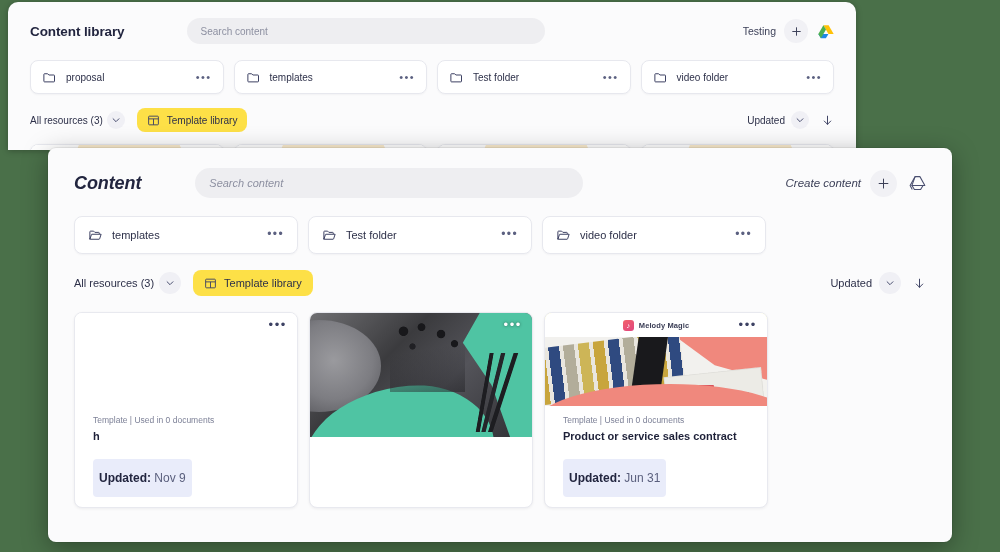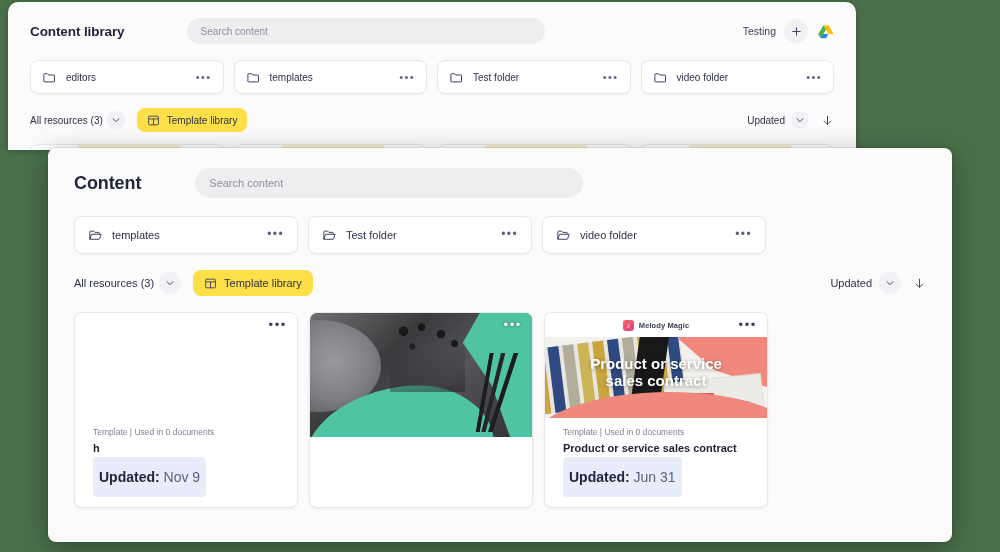--- a/index.html
+++ b/index.html
@@ -98,23 +98,23 @@
     color: #3d4263; letter-spacing: 1.6px; font-size: 13px; line-height: .6;
     z-index: 5;
   }
   .thumb.on-img .dots-abs { color: #fff; text-shadow: 0 0 3px rgba(0,0,0,.5); }
   .meta { padding: 8px 10px 10px 10px; display: flex; align-items: flex-end; }
   .meta-ico { flex: 0 0 auto; margin-right: 8px; margin-top: 9px; }
   .meta-txt { min-width: 0; }
   .meta-sub { color: #7e8298; font-size: 8.5px; line-height: 13px; }
   .meta-title { color: #1e2139; font-weight: 700; font-size: 11px; line-height: 16px; margin-top: 1px; }
   .badge {
-    display: inline-block; margin-top: 1px;
+    display: inline-block; margin-top: 15px;
     background: #e9ecfa; border-radius: 4px;
-    padding: 12px 6px; font-size: 14px; color: #5a5f7d;
+    padding: 12px 6px; font-size: 12px; color: #5a5f7d;
   }
   .badge b { color: #22253f; font-weight: 700; }
 
   
   #back-window .hdr { padding: 16px 22px 0 22px; }
   #back-window .title { font-size: 13.5px; }
   #back-window .search { width: 358px; height: 26px; font-size: 10px; margin-left: 62px; }
   #back-window .create-lbl { font-size: 10.5px; margin-right: 8px; }
   #back-window .plus-btn { width: 24px; height: 24px; font-size: 15px; margin-right: 10px; }
   #back-window .folders { padding: 16px 22px 0 22px; gap: 10px; }
@@ -122,21 +122,21 @@
   #back-window .folder .dots { font-size: 11px; }
   #back-window .filters { padding: 14px 22px 0 22px; }
   #back-window .filter-lbl { font-size: 10px; }
   #back-window .chev-btn { width: 18px; height: 18px; margin-left: 4px; }
   #back-window .chip { height: 24px; padding: 0 10px; font-size: 10px; margin-left: 12px; gap: 7px; }
   #back-window .cards { padding: 12px 22px 0 22px; gap: 10px; }
   #back-window .card { width: 196px; height: 150px; }
   #back-window .thumb { height: 96px; }
 
   
-  #front-window .hdr { padding: 20px 26px 0 26px; }
+  #front-window .hdr { padding: 20px 26px 0 26px; font-style: italic; }
   #front-window .title { font-size: 18px; }
   #front-window .search { width: 388px; height: 30px; font-size: 11px; margin-left: 54px; }
   #front-window .create-lbl { font-size: 11.5px; margin-right: 9px; }
   #front-window .plus-btn { width: 27px; height: 27px; font-size: 17px; margin-right: 12px; }
   #front-window .folders { padding: 18px 26px 0 26px; gap: 10px; }
   #front-window .folder { width: 224px; height: 38px; padding: 0 13px; font-size: 11px; }
   #front-window .folder .dots { font-size: 12px; }
   #front-window .filters { padding: 16px 26px 0 26px; }
   #front-window .filter-lbl { font-size: 11px; }
   #front-window .chev-btn { width: 22px; height: 22px; margin-left: 5px; }
@@ -286,21 +286,21 @@
     </div>
   </div>
 
   <div class="folders">
     <div class="folder">
       <span class="ic-folder">
         <svg viewBox="0 0 24 24" fill="none" stroke="currentColor" stroke-width="1.6">
             <path d="M3 7a1 1 0 0 1 1-1h5l2 2h8a1 1 0 0 1 1 1v9a1 1 0 0 1-1 1H4a1 1 0 0 1-1-1z"></path>
           </svg>
       </span>
-      <span class="folder-name">editors</span>
+      <span class="folder-name">proposal</span>
       <span class="dots">•••</span>
     </div>
     <div class="folder">
       <span class="ic-folder">
         <svg viewBox="0 0 24 24" fill="none" stroke="currentColor" stroke-width="1.6">
             <path d="M3 7a1 1 0 0 1 1-1h5l2 2h8a1 1 0 0 1 1 1v9a1 1 0 0 1-1 1H4a1 1 0 0 1-1-1z"></path>
           </svg>
       </span>
       <span class="folder-name">templates</span>
       <span class="dots">•••</span>
@@ -387,20 +387,35 @@
     </div>
   </div>
 </div>
 
 <div class="window" id="front-window">
 
   <div class="hdr">
     <div class="title">Content</div>
     <div class="search">
       <span>Search content</span>
+    </div>
+    <div class="hdr-right">
+      <span class="create-lbl">Create content</span>
+      <span class="plus-btn">
+        <svg viewBox="0 0 24 24" width="15" height="15" fill="none" stroke="currentColor" stroke-width="1.7" stroke-linecap="round">
+            <path d="M12 5v14M5 12h14"></path>
+          </svg>
+      </span>
+      <span>
+        <svg width="17" height="16" viewBox="0 0 24 22" fill="none" stroke="#4a4f70" stroke-width="1.5" stroke-linejoin="round">
+          <path d="M8.6 2h6.8l7 12.4H4.2z"></path>
+          <path d="M4.2 14.4h15.6l-3.4 5.8H7.6z"></path>
+          <path d="M8.6 2 1.6 14.4l3 5.8"></path>
+        </svg>
+      </span>
     </div>
   </div>
 
   <div class="folders">
     <div class="folder">
       <span class="ic-folder">
         <svg viewBox="0 0 24 24" fill="none" stroke="currentColor" stroke-width="1.6" stroke-linejoin="round">
             <path d="M3 18V6a1 1 0 0 1 1-1h5l2 2h6a1 1 0 0 1 1 1v1.5"></path>
             <path d="M3 18l2.4-7.2A1 1 0 0 1 6.35 10H21l-2.4 7.2a1 1 0 0 1-.95.8H4a1 1 0 0 1-1-1z"></path>
           </svg>
@@ -513,22 +528,20 @@
             <div class="salmon-tr"></div>
             <div class="swatches"></div>
             <div class="blackbar"></div>
             <div class="paper"></div>
             <div class="chip1"></div>
               <div class="chip2"></div>
               <div class="chip3"></div>
             <div class="salmon-bl"></div>
           </div>
         </div>
-        <div class="thumb-caption" style="white-space:pre-line; top:56%">Product or service
-sales contract</div>
         <span class="dots-abs" style="color:#3d4263;text-shadow:none">•••</span>
       </div>
       <div class="meta">
         <span class="meta-ico">
           <span class="ic-meta"><svg viewBox="0 0 24 24" fill="none" stroke="currentColor" stroke-width="1.7">
                 <rect x="3" y="4" width="18" height="16" rx="1.6"></rect>
                 <path d="M3 9h18M12 9v11"></path>
               </svg></span>
         </span>
         <span class="meta-txt">

